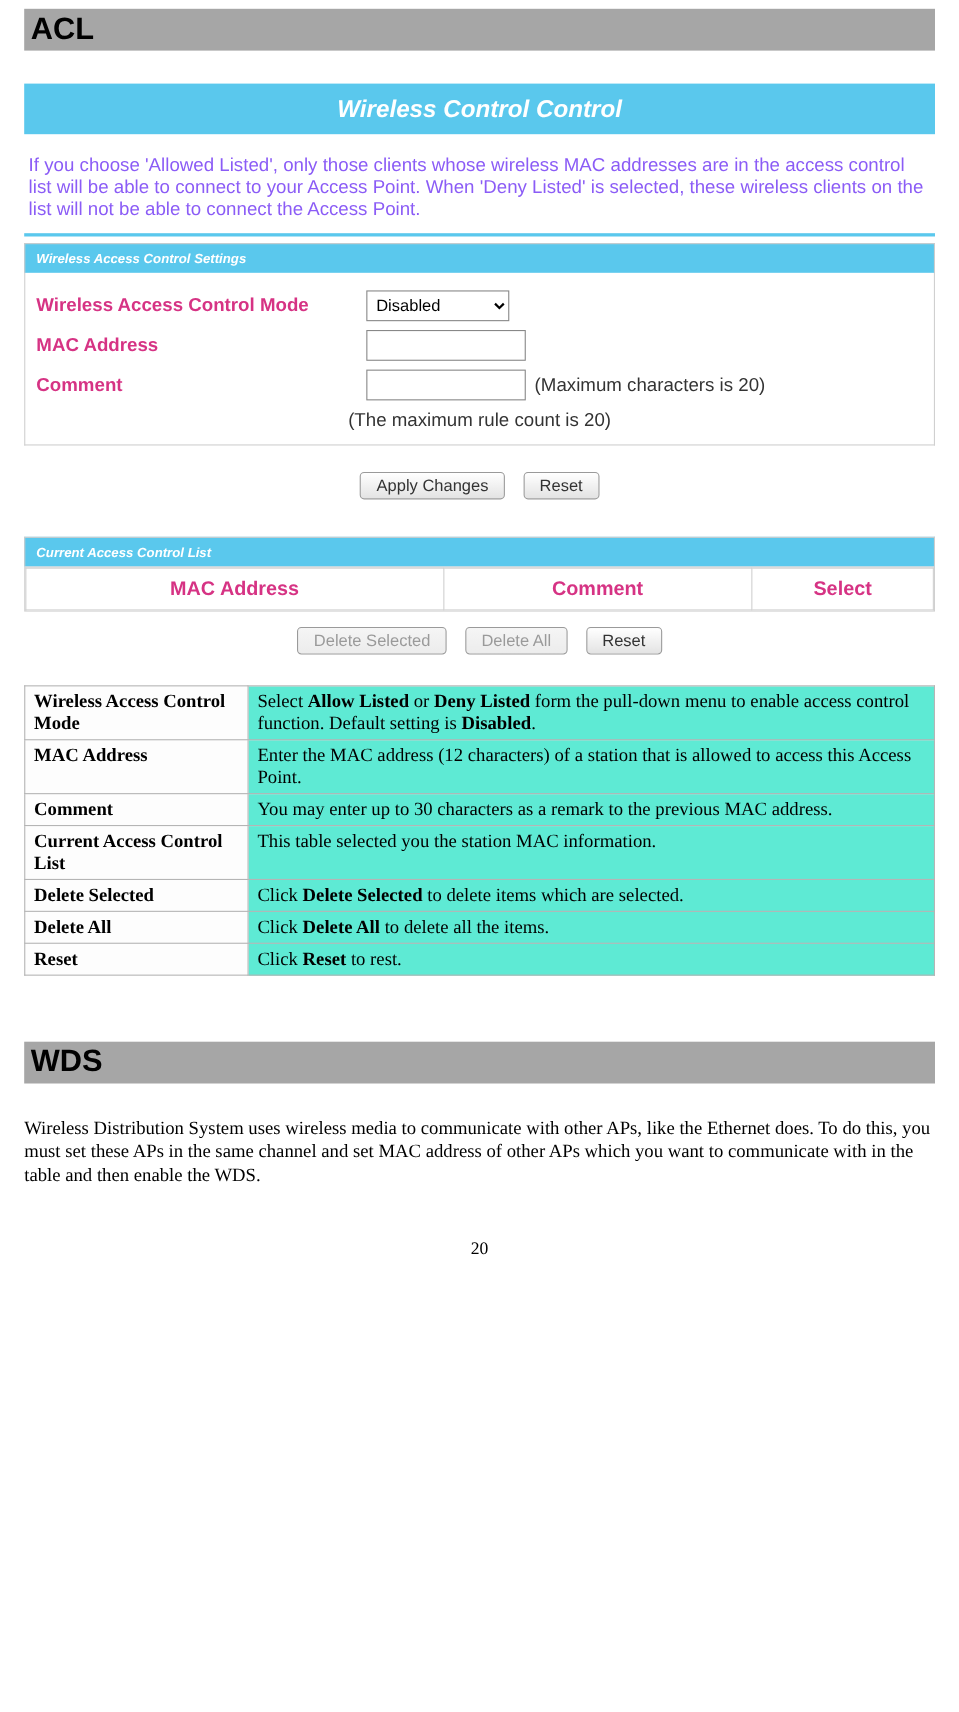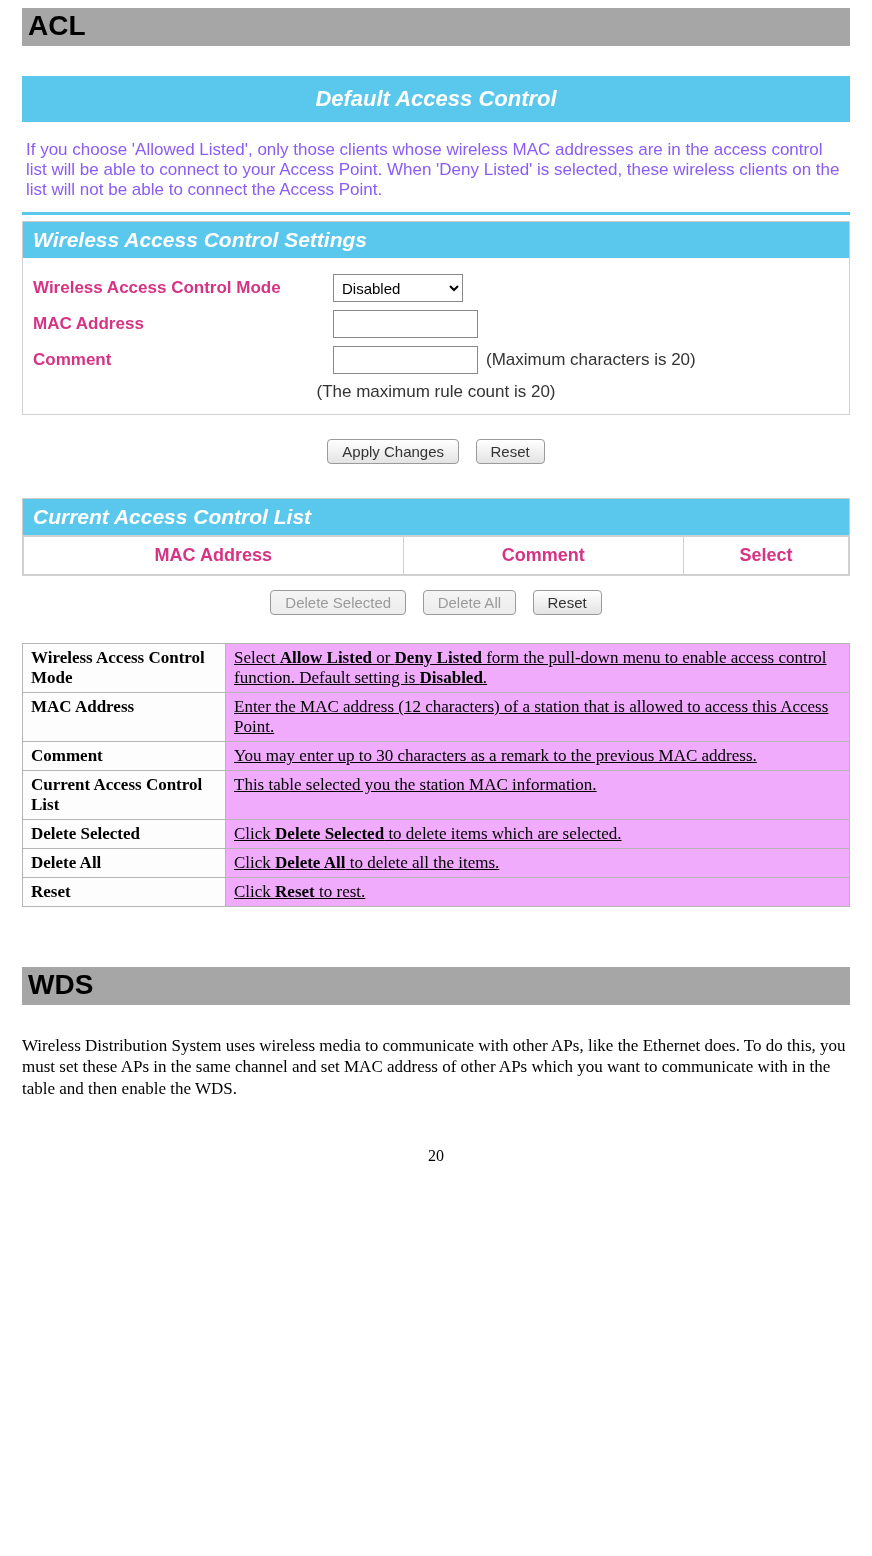--- a/index.html
+++ b/index.html
@@ -46,21 +46,21 @@
     font-size: 17px;
     color: #8b5cf6;
     padding: 0 4px 12px 4px;
     border-bottom: 3px solid #5ac8ed;
     margin-bottom: 6px;
   }
   .panel-head {
     background: #5ac8ed;
     color: #fff;
     font-family: Tahoma, Arial, sans-serif;
-    font-size: 21px;
+    font-size: 12px;
     font-weight: 700;
     font-style: italic;
     padding: 6px 10px;
     border: 1px solid #ccc;
     border-bottom: none;
   }
   .panel-body {
     border: 1px solid #d0d0d0;
     border-top: none;
     padding: 8px 10px 12px 10px;
@@ -152,22 +152,21 @@
     padding: 4px 8px;
     vertical-align: top;
     font-size: 17px;
   }
   table.desc td.k {
     width: 186px;
     font-weight: 700;
     background: #fdfdfd;
   }
   table.desc td.v {
-    background: #f0abfc;
-    text-decoration: underline;
+    background: #5eead4;
   }
   .justify { text-align: justify; }
   .wds-para {
     font-family: "Times New Roman", Times, serif;
     font-size: 17px;
     margin-top: 18px;
     line-height: 1.25;
   }
   .page-number {
     text-align: center;
@@ -180,21 +179,21 @@
 </head>
 <body>
 
 <div class="page">
 
 
   <div class="section-heading">ACL</div>
 
   <div class="figure">
 
-    <div class="wac-banner">Default Access Control</div>
+    <div class="wac-banner">Wireless Control Control</div>
 
     <div class="intro-text">If you choose 'Allowed Listed', only those clients whose wireless MAC addresses are in the access control list will be able to connect to your Access Point. When 'Deny Listed' is selected, these wireless clients on the list will not be able to connect the Access Point.</div>
 
     <div class="panel-head">Wireless Access Control Settings</div>
     <div class="panel-body">
 
       <div class="form-row">
         <span class="lbl">Wireless Access Control Mode</span>
         <select>
           <option>Disabled</option>

